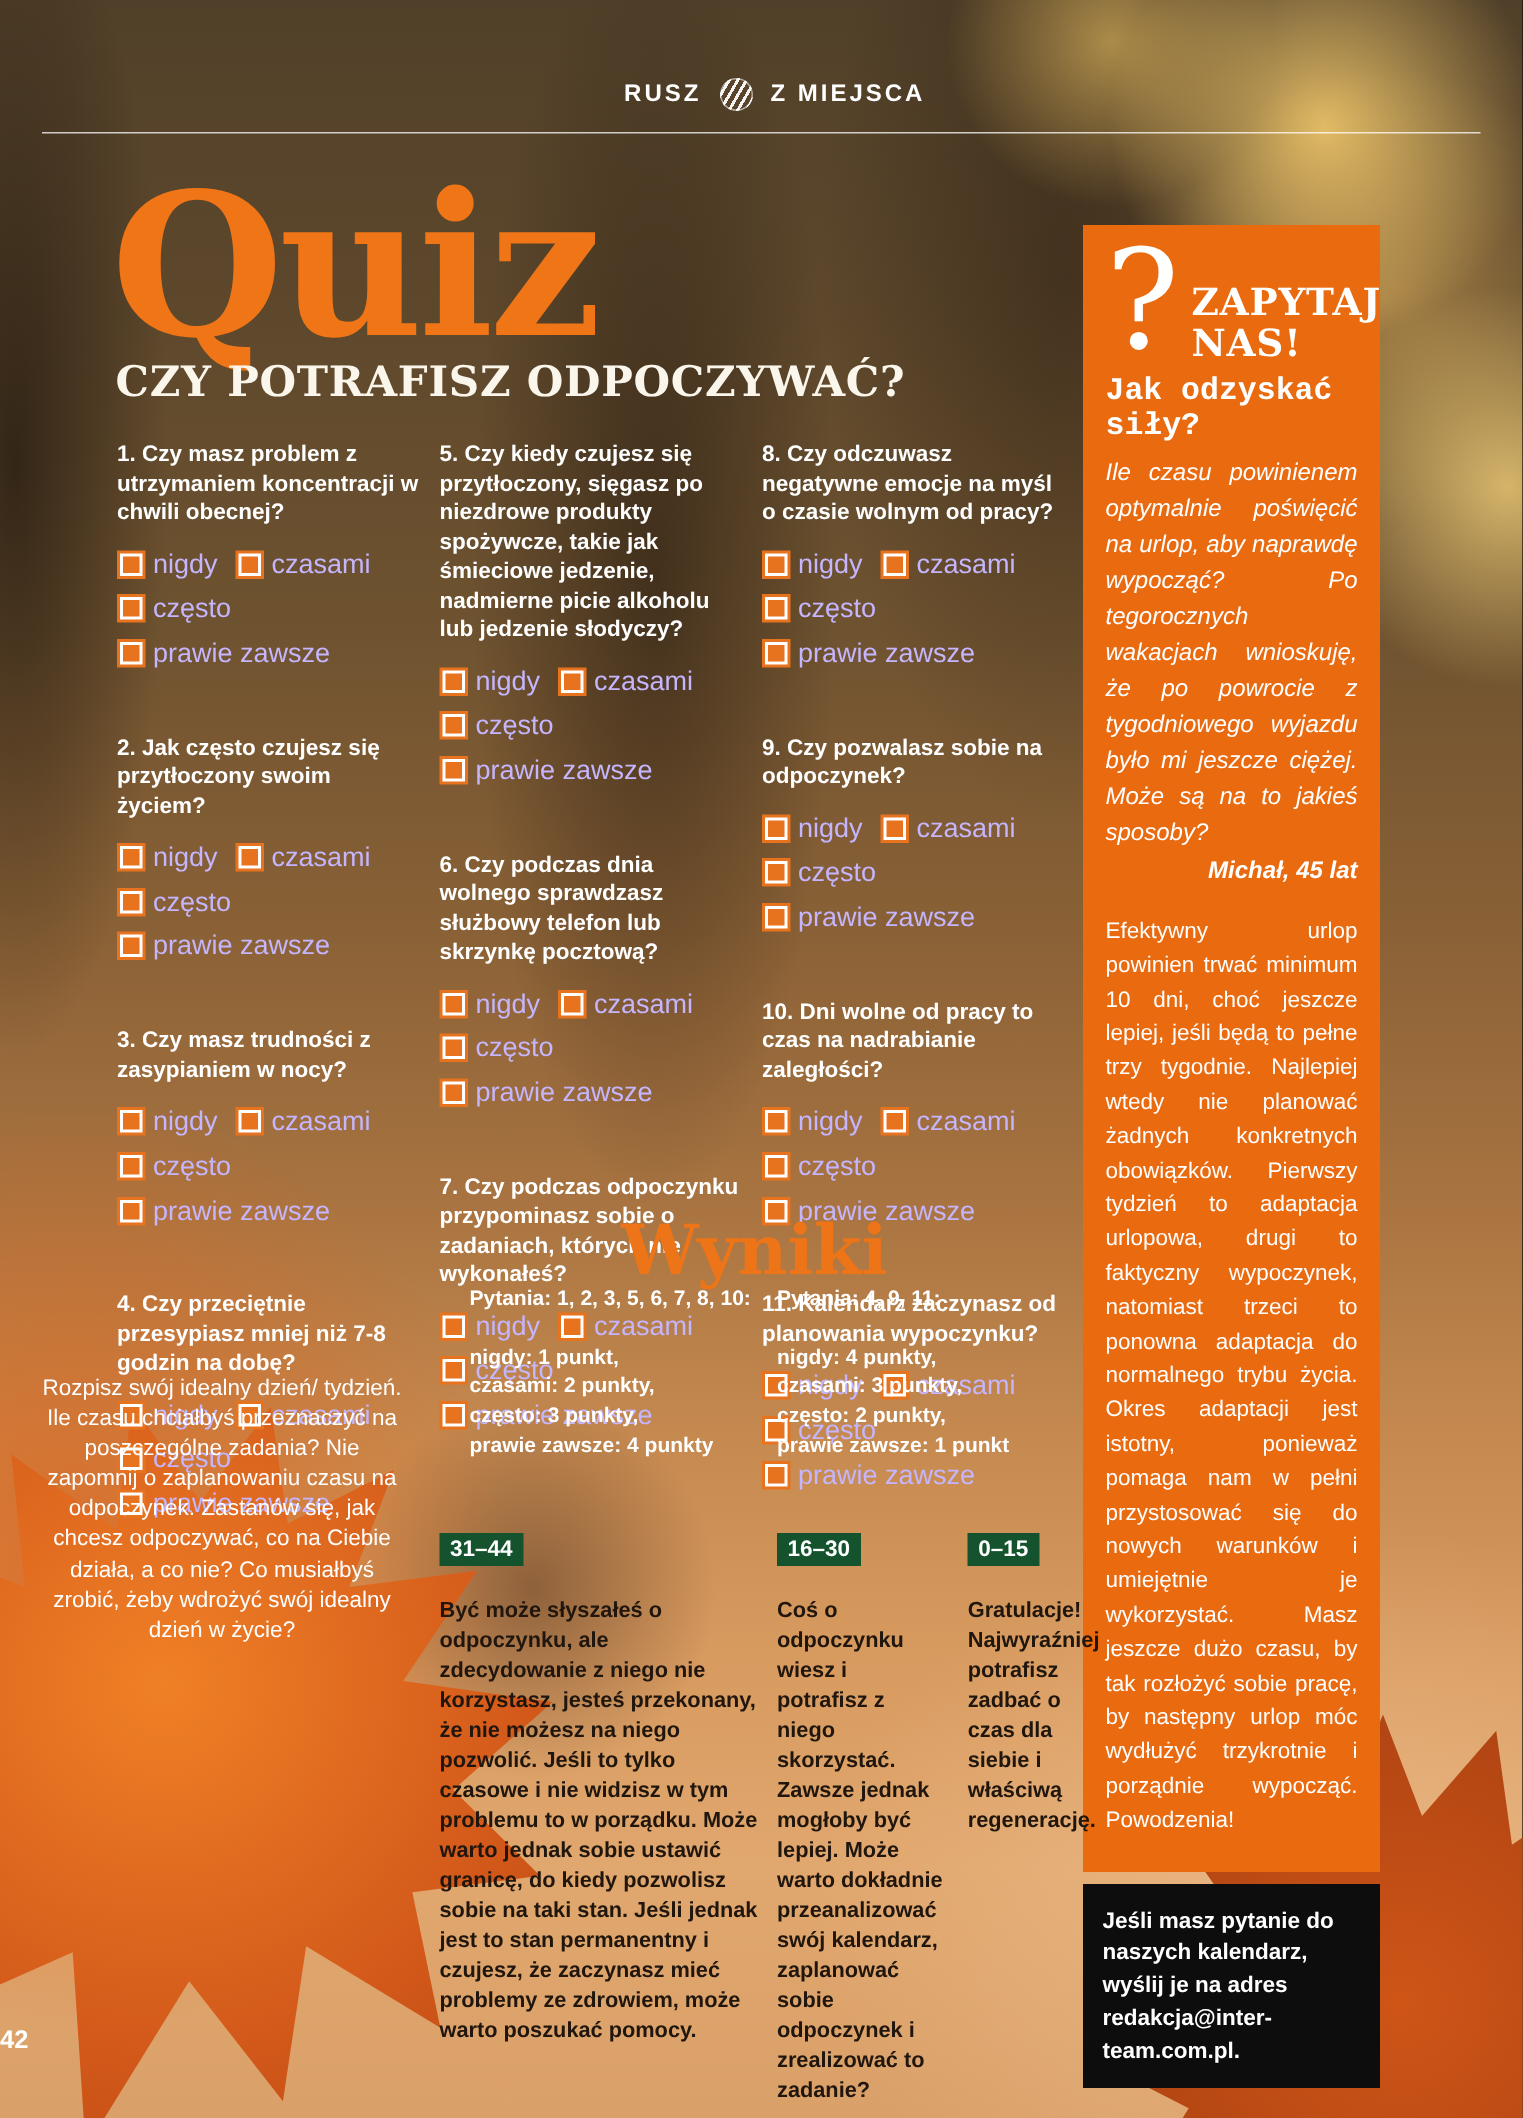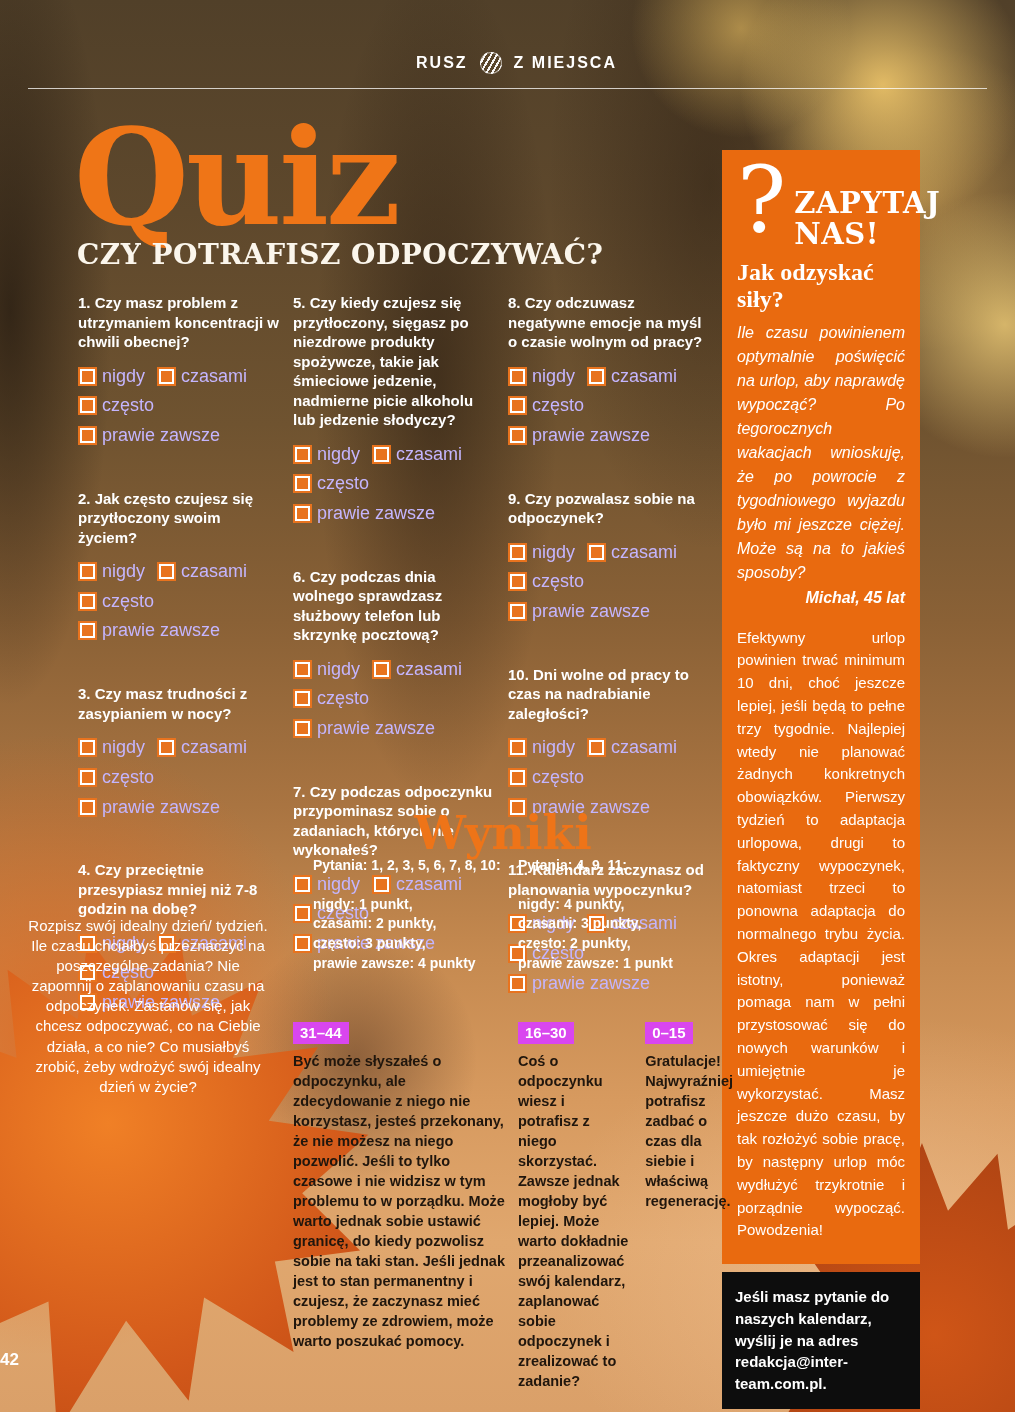--- a/index.html
+++ b/index.html
@@ -46,44 +46,44 @@
   .opts{font-size:18px;color:#c4b5fd;line-height:1.65;}
   .opt{white-space:nowrap;margin-right:12px;}
   .cb{display:inline-block;width:11px;height:11px;background:#E8731E;border:2px solid #fff;
       box-shadow:0 0 0 2px #E8731E;margin:0 7px 0 2px;vertical-align:-2px;}
 
   .rail{position:absolute;left:722px;top:150px;width:198px;z-index:2;display:flex;
         flex-direction:column;gap:8px;}
   .ask{background:#E96A0F;color:#fff;padding:14px 15px 22px;box-sizing:border-box;}
   .ask-head{display:flex;gap:8px;margin-bottom:8px;}
   .qmark{font-family:"DejaVu Serif","Liberation Serif",serif;font-size:92px;line-height:.8;}
-  .ask-title{font-family:"DejaVu Serif","Liberation Serif",serif;font-size:29px;line-height:1.08;
+  .ask-title{font-family:"DejaVu Serif","Liberation Serif",serif;font-size:25px;line-height:1.08;
         font-weight:600;padding-top:24px;width:120px;letter-spacing:.5px;}
-  .ask-h3{font-family:Liberation Serif, serif;font-size:24px;font-weight:700;
+  .ask-h3{font-family:Liberation Mono, monospace;font-size:21px;font-weight:700;
         margin:8px 0 8px;}
   .qi{font-style:italic;font-size:16px;line-height:1.5;text-align:justify;margin:0;}
   .qa{font-style:italic;font-weight:700;text-align:right;font-size:16px;margin:4px 0 0;}
   .ans{margin:20px 0 0;font-size:15px;line-height:1.52;text-align:justify;}
   .contact{background:#0d0d0d;color:#fff;font-weight:700;font-size:15px;line-height:1.45;
         padding:14px 13px;box-sizing:border-box;}
 
   .wyniki-title{position:absolute;left:293px;top:806px;width:420px;text-align:center;
         font-family:"DejaVu Serif","Liberation Serif",serif;font-size:46px;font-weight:700;
         color:#EE7418;z-index:2;}
   .score{position:absolute;top:836px;width:200px;color:#fff;font-weight:700;font-size:14px;
         line-height:1.4;z-index:2;white-space:pre-line;}
   #score1{left:313px}#score2{left:518px}
 
   .coach{position:absolute;left:28px;top:888px;width:240px;text-align:center;z-index:2;color:#fff;}
   .coach-t{font-family:"DejaVu Serif","Liberation Serif",serif;font-size:35px;line-height:.98;
         font-weight:700;color:#F9EFDC;}
   .coach-b{margin-top:28px;font-size:15px;font-weight:400;line-height:1.34;}
 
-  .badge{display:inline-block;background:#d946ef;color:#fff;font-weight:700;font-size:15px;
-        padding:2px 7px 3px;margin-bottom:7px;}
+  .badge{display:inline-block;background:#14532d;color:#fff;font-weight:700;font-size:15px;
+        padding:2px 7px 3px;margin-bottom:20px;}
   .range-b{color:#20160d;font-weight:700;font-size:14.5px;line-height:1.38;}
   #range-left{position:absolute;left:293px;top:1022px;width:212px;z-index:2;}
   #ranges-right{position:absolute;left:518px;top:1022px;width:215px;z-index:2;display:flex;
         flex-direction:row;gap:16px;}
 
   .pnum{position:absolute;left:0;right:0;top:1350px;text-align:left;color:#fff;
         font-weight:700;font-size:17px;z-index:2;}
 </style>
 </head>
 <body>

